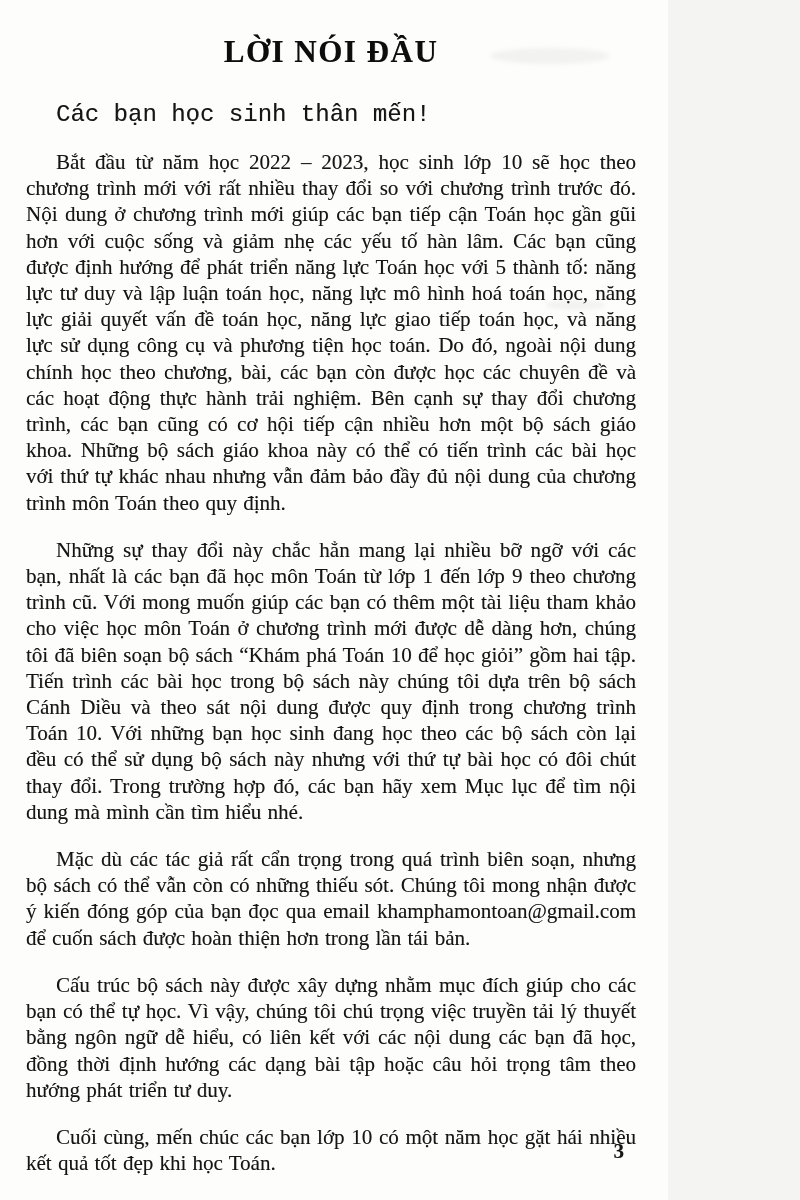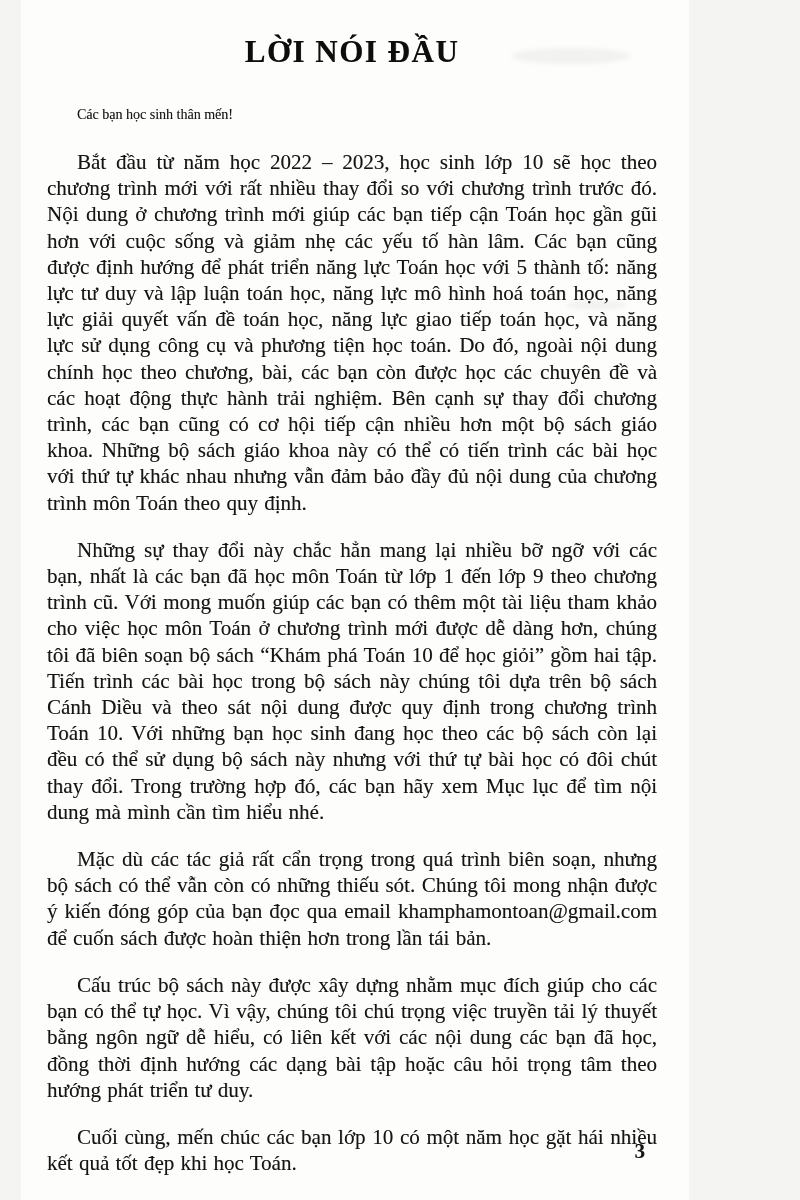--- a/index.html
+++ b/index.html
@@ -13,34 +13,34 @@
   .page {
     position: relative;
     width: 668px;
     height: 1200px;
     background: #fdfdfb;
     color: #151515;
     padding: 34px 32px 0 26px;
     overflow: hidden;
     
     text-shadow: 0.3px 0.3px 0 rgba(0,0,0,0.35);
-    margin-left: 21px;
   }
   .title {
     margin: 0;
     text-align: center;
     font-size: 31px;
     font-weight: bold;
     letter-spacing: 1.5px;
     color: #0d0d0d;
   }
   .greeting {
     margin: 32px 0 0 30px;
-    font-size: 14px;
+    font-size: 24px;
     line-height: 26px;
+    font-family: Liberation Mono, monospace;
   }
   .body-para {
     margin: 21px 0 0 0;
     font-size: 21px;
     line-height: 26.2px;
     text-align: justify;
     text-indent: 30px;
     word-spacing: 1px;
   }
   .signature {

